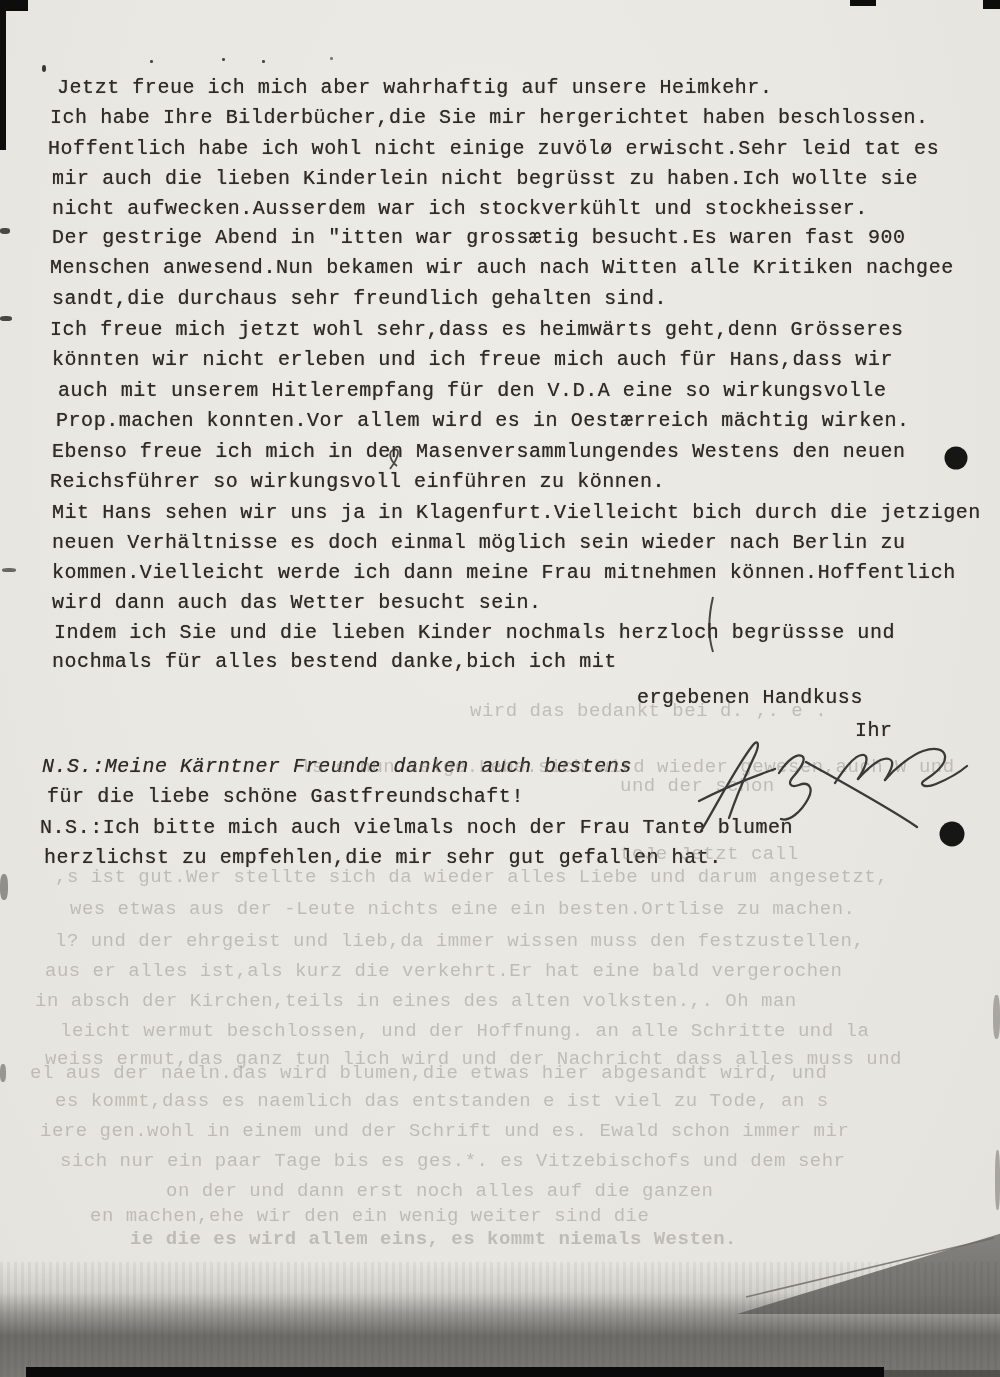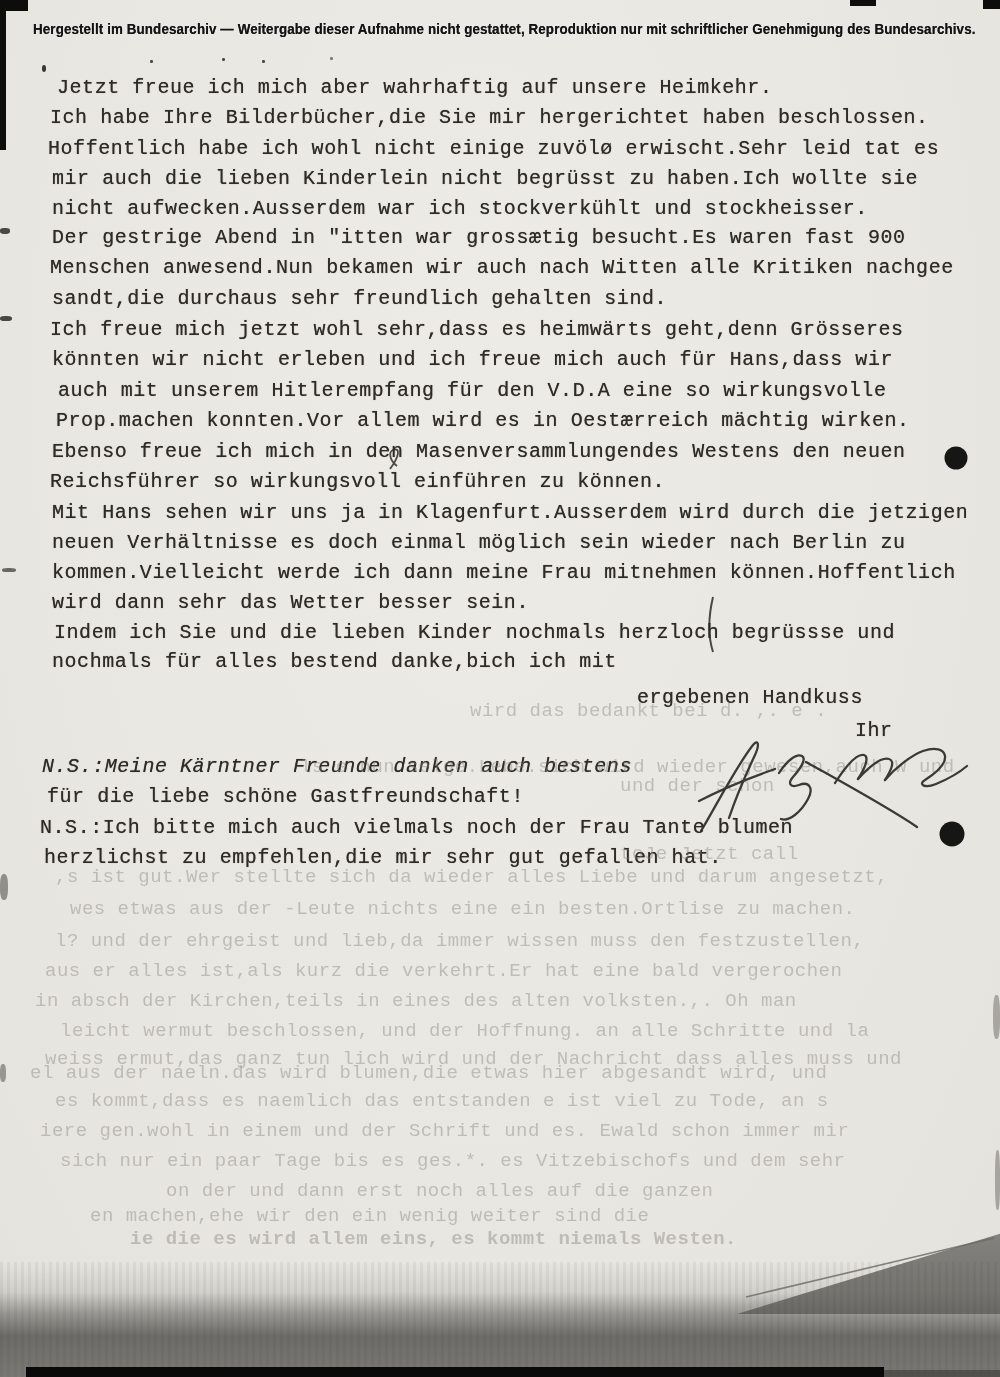--- a/index.html
+++ b/index.html
@@ -40,41 +40,40 @@
   }
   .bottom-bar{position:absolute;left:26px;top:1367px;width:858px;height:10px;background:#0a0a0a;}
   .bottom-bar-r{position:absolute;left:884px;top:1370px;width:116px;height:7px;background:rgba(70,68,64,.75);}
   svg.overlay{position:absolute;left:0;top:0;pointer-events:none;}
 </style>
 </head>
 <body>
 
 <div class="page">
 
-  <div class="stamp">Hergestellt im Bundesarchiv — Weitergabe dieser Aufnahme nicht gestattet, Reproduktion nur mit schriftlicher Genehmigung des Bundesarchivs.</div>
 
   <div id="letter-lines">
       <div class="tline" style="left: 57px; top: 76px;">Jetzt freue ich mich aber wahrhaftig auf unsere Heimkehr.</div>
       <div class="tline" style="left: 50px; top: 106px;">Ich habe Ihre Bilderbücher,die Sie mir hergerichtet haben beschlossen.</div>
       <div class="tline" style="left: 48px; top: 137px;">Hoffentlich habe ich wohl nicht einige zuvölø erwischt.Sehr leid tat es</div>
       <div class="tline" style="left: 52px; top: 167px;">mir auch die lieben Kinderlein nicht begrüsst zu haben.Ich wollte sie</div>
       <div class="tline" style="left: 52px; top: 197px;">nicht aufwecken.Ausserdem war ich stockverkühlt und stockheisser.</div>
       <div class="tline" style="left: 52px; top: 226px;">Der gestrige Abend in "itten war grossætig besucht.Es waren fast 900</div>
       <div class="tline" style="left: 50px; top: 256px;">Menschen anwesend.Nun bekamen wir auch nach Witten alle Kritiken nachgee</div>
       <div class="tline" style="left: 52px; top: 287px;">sandt,die durchaus sehr freundlich gehalten sind.</div>
       <div class="tline" style="left: 50px; top: 318px;">Ich freue mich jetzt wohl sehr,dass es heimwärts geht,denn Grösseres</div>
       <div class="tline" style="left: 52px; top: 348px;">könnten wir nicht erleben und ich freue mich auch für Hans,dass wir</div>
       <div class="tline" style="left: 58px; top: 379px;">auch mit unserem Hitlerempfang für den V.D.A eine so wirkungsvolle</div>
       <div class="tline" style="left: 56px; top: 409px;">Prop.machen konnten.Vor allem wird es in Oestærreich mächtig wirken.</div>
       <div class="tline" style="left: 52px; top: 440px;">Ebenso freue ich mich in den Masenversammlungendes Westens den neuen</div>
       <div class="tline" style="left: 50px; top: 470px;">Reichsführer so wirkungsvoll einführen zu können.</div>
-      <div class="tline" style="left: 52px; top: 501px;">Mit Hans sehen wir uns ja in Klagenfurt.Ausserdem wird durch die jetzigen</div>
+      <div class="tline" style="left: 52px; top: 501px;">Mit Hans sehen wir uns ja in Klagenfurt.Vielleicht bich durch die jetzigen</div>
       <div class="tline" style="left: 52px; top: 531px;">neuen Verhältnisse es doch einmal möglich sein wieder nach Berlin zu</div>
       <div class="tline" style="left: 52px; top: 561px;">kommen.Vielleicht werde ich dann meine Frau mitnehmen können.Hoffentlich</div>
-      <div class="tline" style="left: 52px; top: 591px;">wird dann sehr das Wetter besser sein.</div>
+      <div class="tline" style="left: 52px; top: 591px;">wird dann auch das Wetter besucht sein.</div>
       <div class="tline" style="left: 54px; top: 621px;">Indem ich Sie und die lieben Kinder nochmals herzloch begrüssse und</div>
       <div class="tline" style="left: 52px; top: 650px;">nochmals für alles bestend danke,bich ich mit</div>
       <div class="tline" style="left: 637px; top: 686px;">ergebenen Handkuss</div>
       <div class="tline" style="left: 855px; top: 719px;">Ihr</div>
       <div class="tline" style="left: 42px; top: 755px; font-style: italic;">N.S.:Meine Kärntner Freunde danken auch bestens</div>
       <div class="tline" style="left: 47px; top: 785px;">für die liebe schöne Gastfreundschaft!</div>
       <div class="tline" style="left: 40px; top: 816px;">N.S.:Ich bitte mich auch vielmals noch der Frau Tante blumen</div>
       <div class="tline" style="left: 44px; top: 846px;">herzlichst zu empfehlen,die mir sehr gut gefallen hat.</div>
     </div>
 

